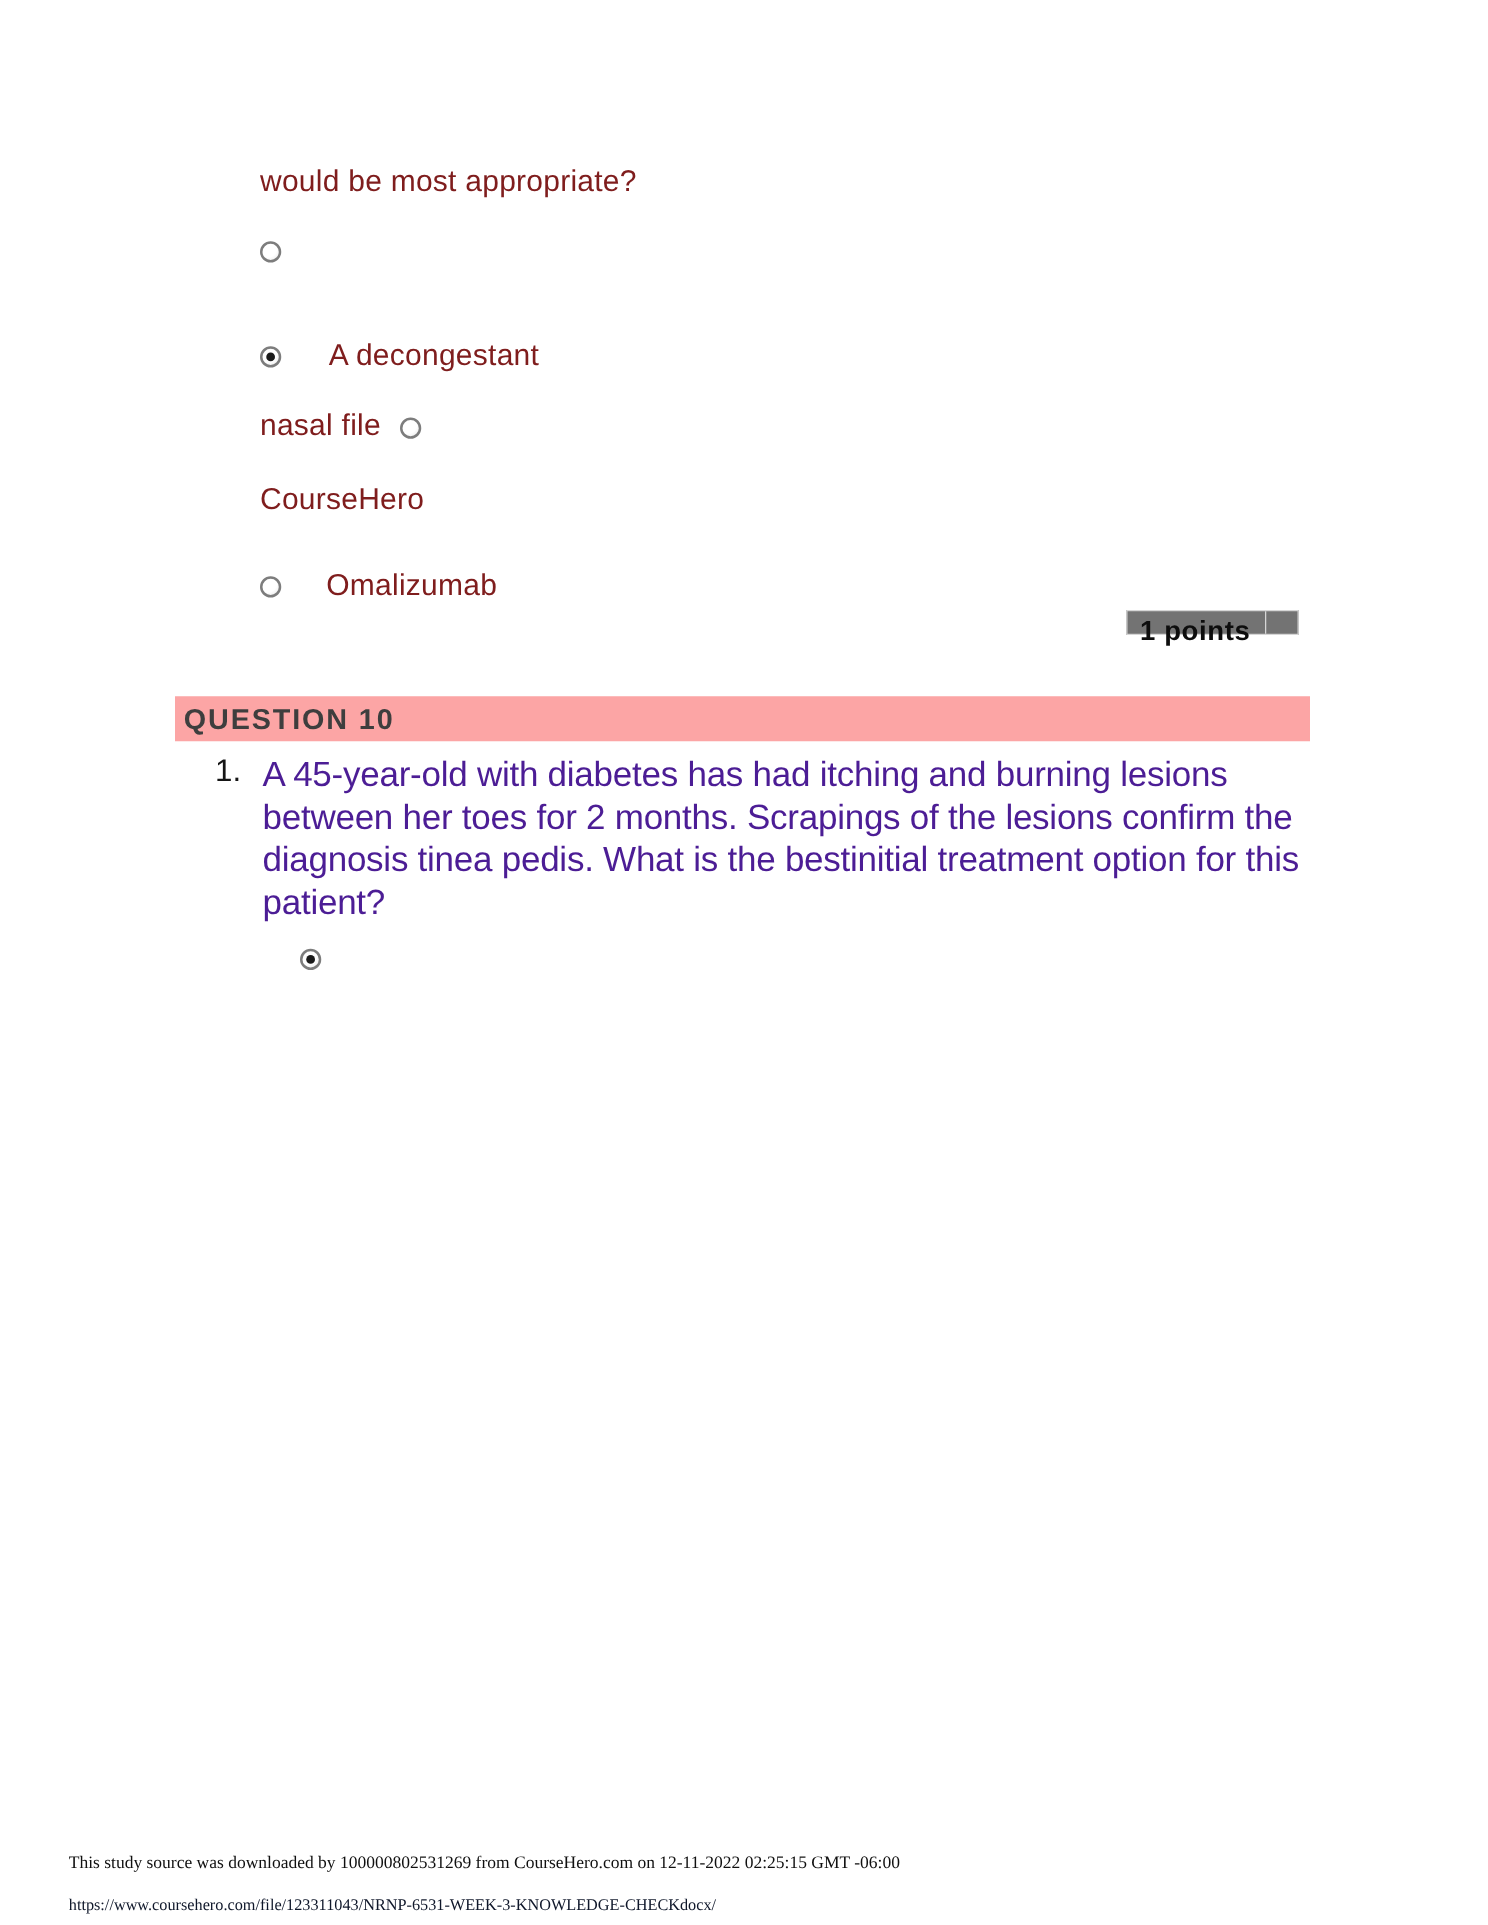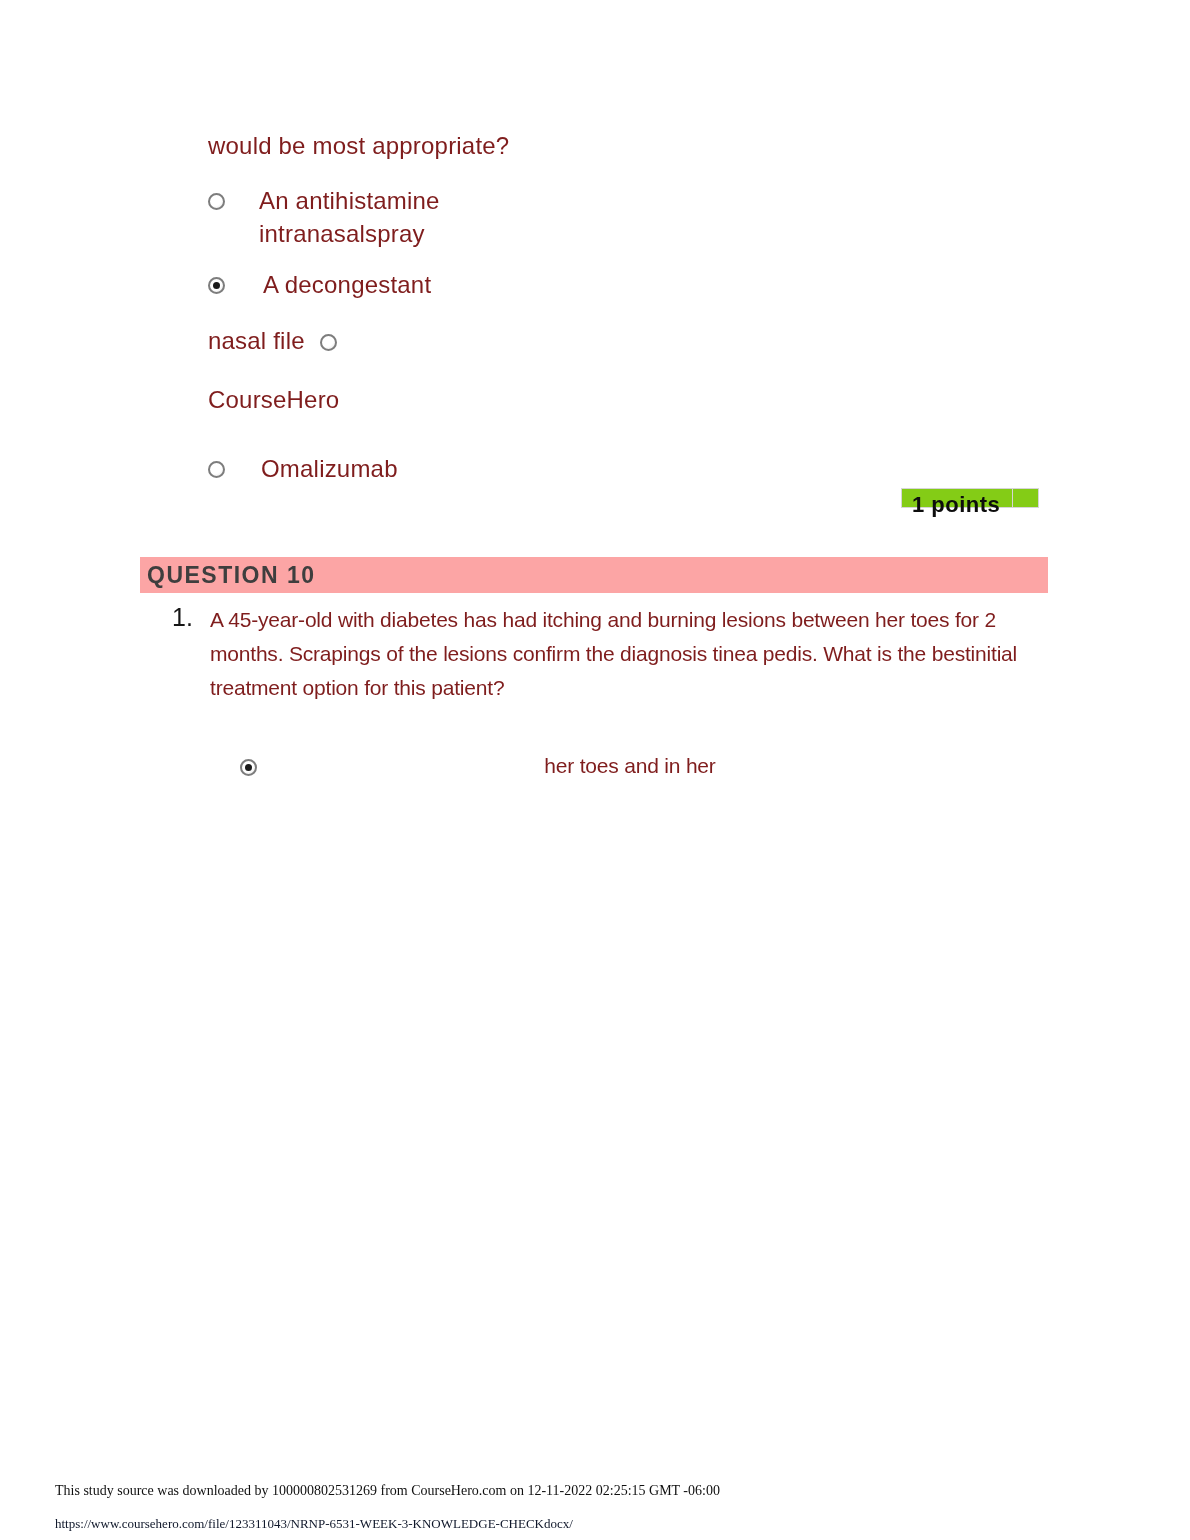--- a/index.html
+++ b/index.html
@@ -8,21 +8,21 @@
     width: 1190px; height: 1540px;
     font-family: "Liberation Sans", sans-serif;
     color: #111111;
     position: relative;
     overflow: hidden;
   }
   .abs { position: absolute; }
 
   
   .doc-text { font-size: 24px; color: #7f1d1d; letter-spacing: 0.2px; }
-  .q10-text { font-size: 21px; color: #7f1d1d; line-height: 34px; letter-spacing: -0.2px; }
+  .q10-text { font-size: 28px; color: #4c1d95; line-height: 34px; letter-spacing: -0.2px; }
 
   
   .radio {
     width: 17px; height: 17px;
     border-radius: 50%;
     border: 2px solid #7d7d7d;
     background: radial-gradient(circle at 35% 30%, #ffffff 55%, #e3e3e3 100%);
     display: inline-block;
     position: relative;
     flex: 0 0 auto;
@@ -39,21 +39,21 @@
 
   
   .opt-row { display: flex; align-items: flex-start; }
   .opt-row .radio { margin-top: 9px; }
   .opt-label { line-height: 33px; }
 
   
   .points-box {
     display: flex;
     border: 1px solid #d6d6d6;
-    background: #84cc16;
+    background: #737373;
     height: 20px;
     align-items: stretch;
     text-align: right;
   }
   .points-main {
     padding: 3px 12px 0 10px;
     font-size: 22px;
     font-weight: 700;
     color: #0d0d0d;
     letter-spacing: 0.5px;
@@ -104,24 +104,20 @@
     white-space: nowrap;
   }
 </style>
 </head>
 <body>
 
 <div class="abs doc-text" style="left:208px; top:132px;">would be most appropriate?</div>
 
 <div class="abs opt-row" style="left:208px; top:184px;">
   <span class="radio"></span>
-  <div class="opt-label doc-text" style="margin-left:34px;">
-    <div>An antihistamine</div>
-    <div>intranasalspray</div>
-  </div>
 </div>
 
 <div class="abs opt-row" style="left:208px; top:268px;">
   <span class="radio selected"></span>
   <div class="opt-label doc-text" style="margin-left:38px;">A decongestant</div>
 </div>
 
 <div class="abs" style="left:208px; top:327px; display:flex; align-items:center;">
   <span class="doc-text">nasal file</span>
   <span class="radio" style="margin-left:15px; margin-top:3px;"></span>
@@ -143,19 +139,18 @@
   <span>QUESTION 10</span>
 </div>
 
 <div class="abs item-number" style="left:172px; top:603px;">1.</div>
 
 <div class="abs q10-text q10-para" style="left:210px; top:603px;">A 45-year-old with diabetes has had itching and burning lesions between her toes for 2 months. Scrapings of the lesions confirm the diagnosis tinea pedis. What is the bestinitial treatment option for this patient?</div>
 
 <div class="abs q10-opt" style="left:240px; top:749px;">
   <span class="radio selected"></span>
   <div class="q10-opt-lines q10-text">
-    <div class="line2">her toes and in her</div>
   </div>
 </div>
 
 <div class="abs footer-note" style="left:55px; top:1483px;">This study source was downloaded by 100000802531269 from CourseHero.com on 12-11-2022 02:25:15 GMT -06:00</div>
 
 <div class="abs footer-url" style="left:55px; top:1516px;">https://www.coursehero.com/file/123311043/NRNP-6531-WEEK-3-KNOWLEDGE-CHECKdocx/</div>
 
 </body></html>

